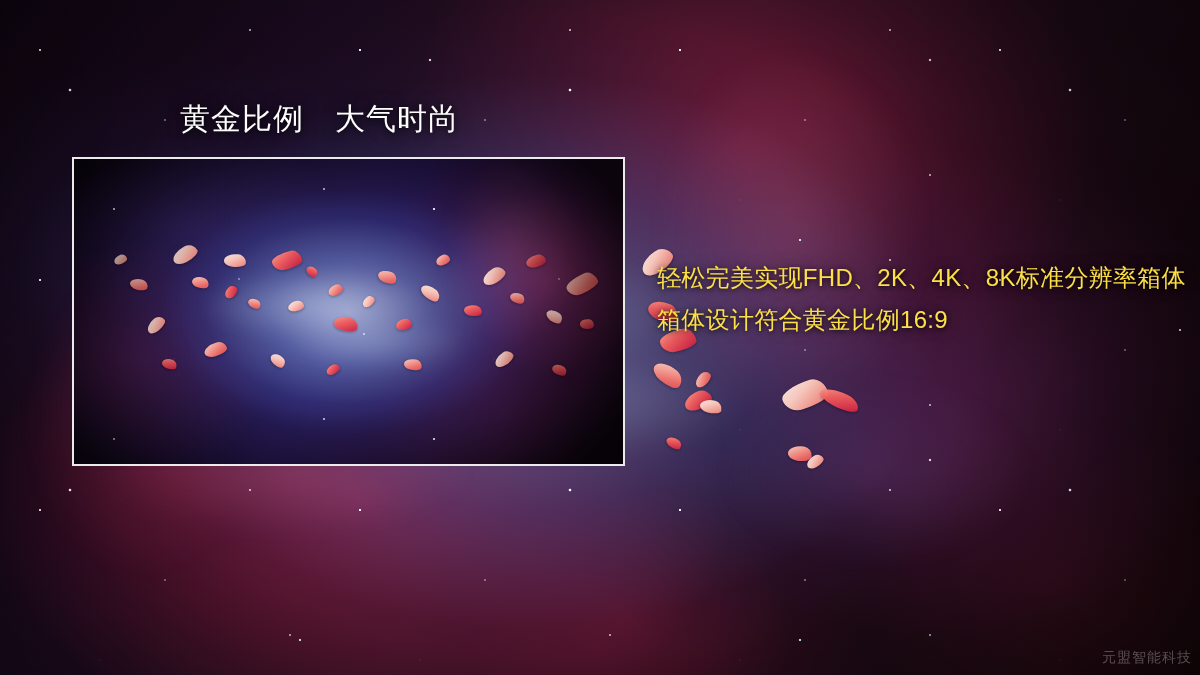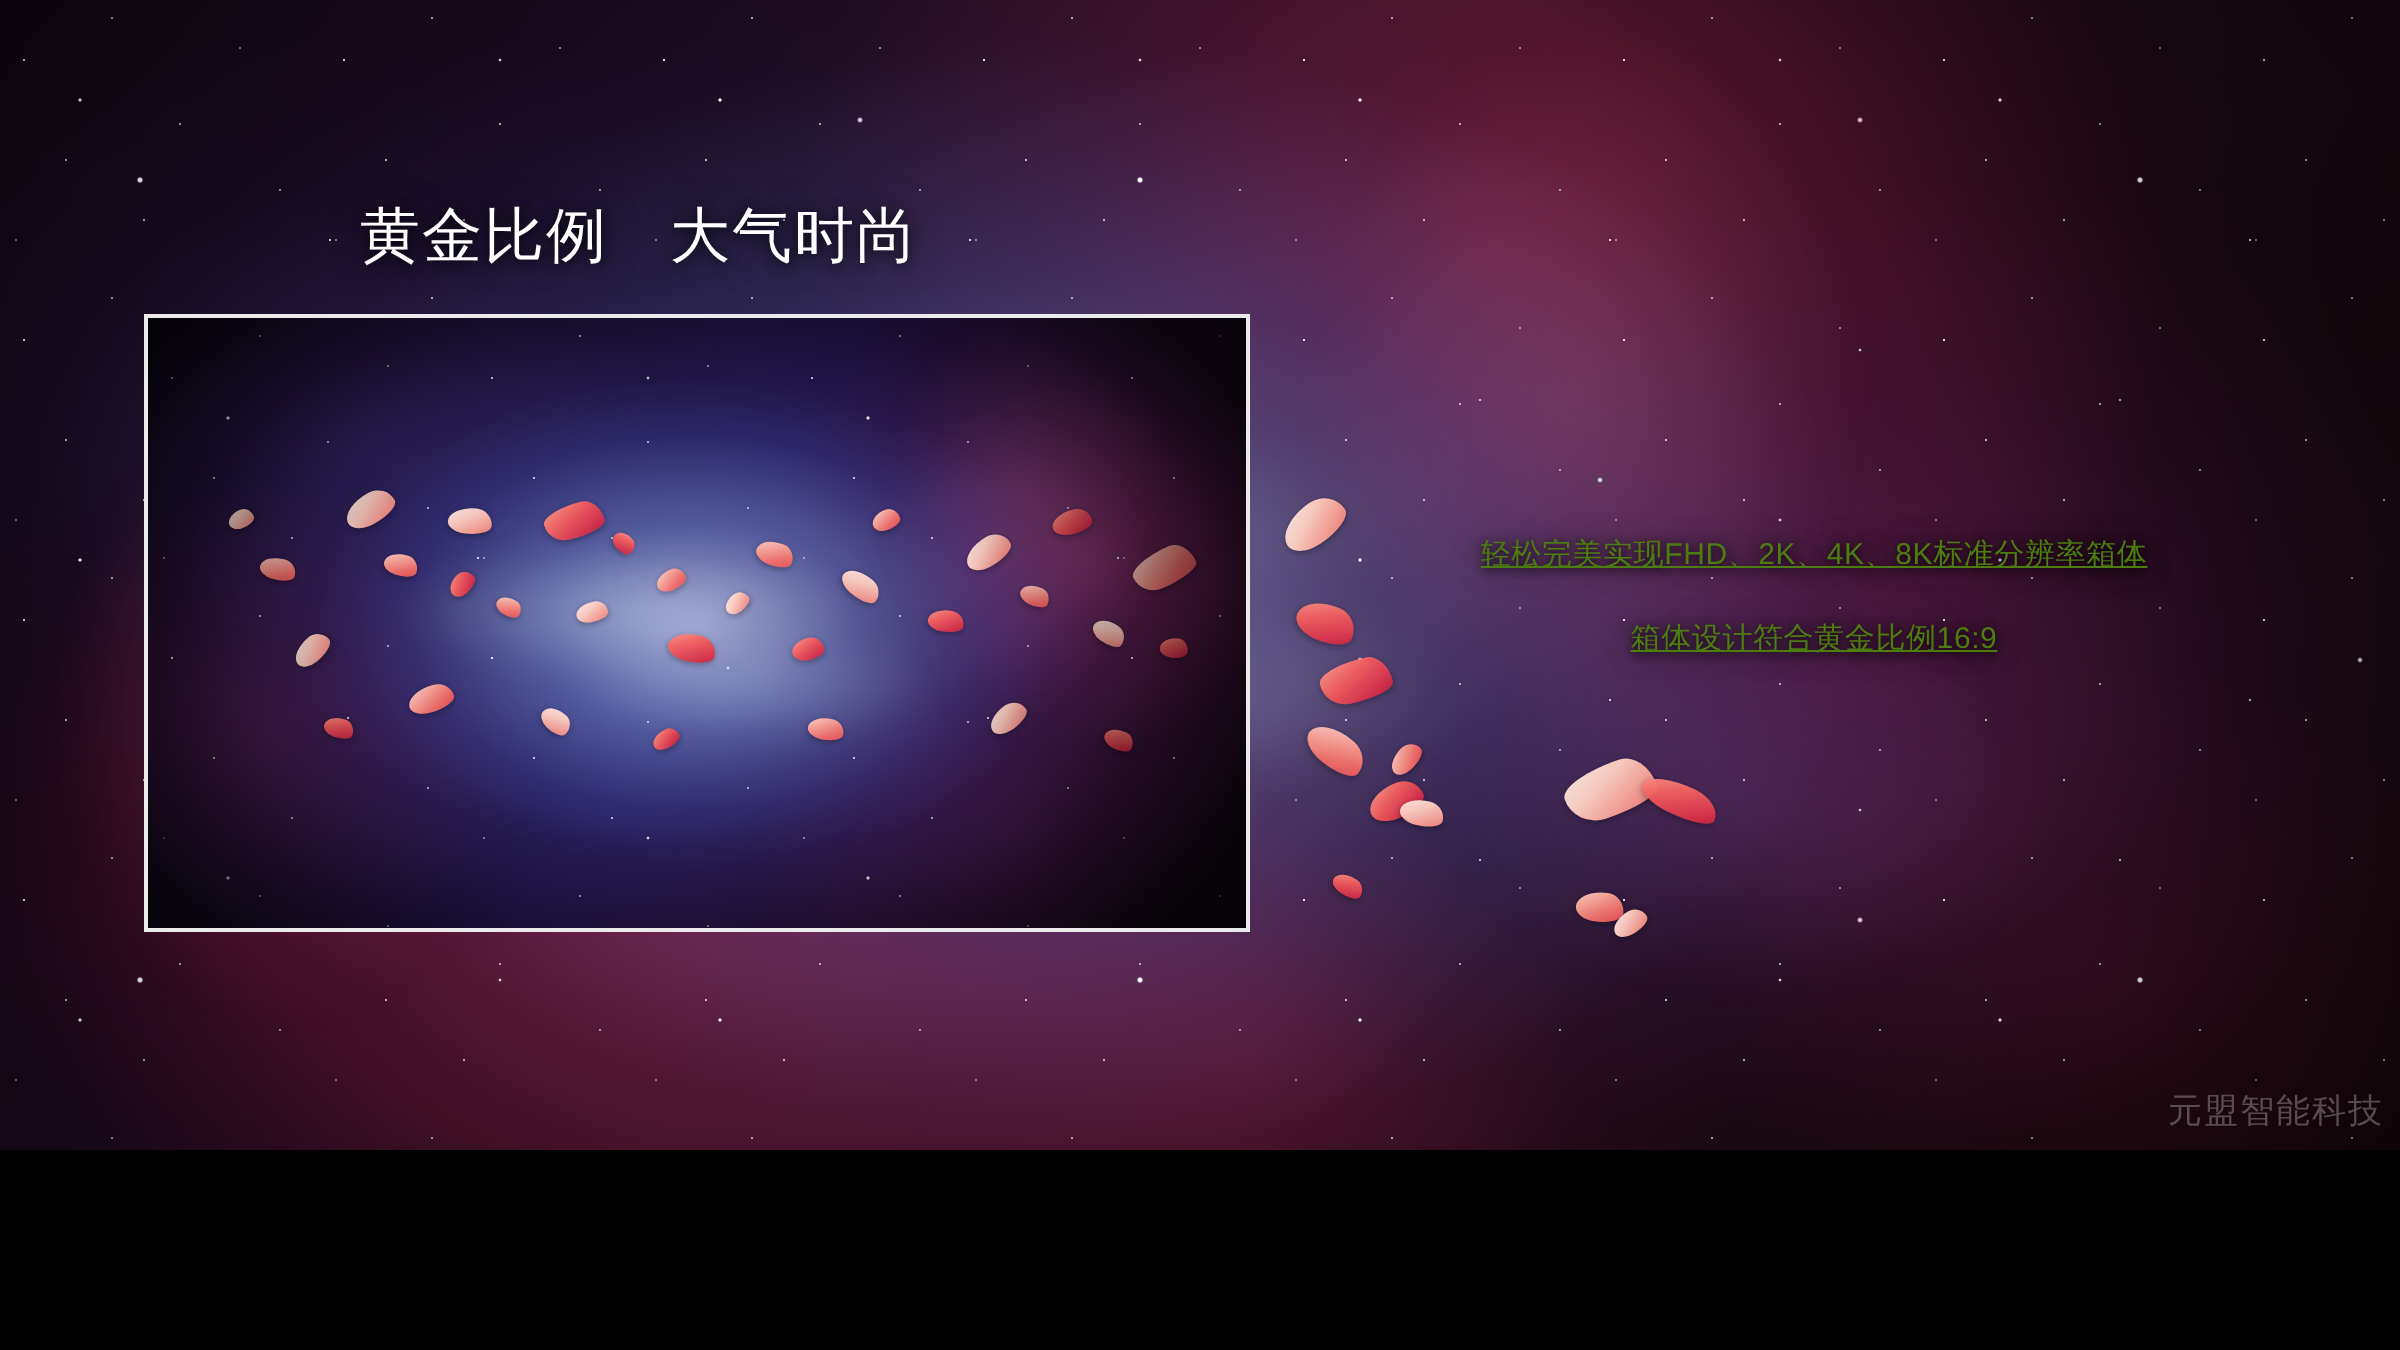--- a/index.html
+++ b/index.html
@@ -3,25 +3,24 @@
 <meta charset="utf-8">
 <style>
   html, body {
     margin: 0;
     padding: 0;
     background: #000;
   }
   #slide {
     position: relative;
     width: 1200px;
-    height: 575px;
+    height: 675px;
     overflow: hidden;
     font-family: "Liberation Sans", "DejaVu Sans", sans-serif;
     background: #0a0308;
-    text-align: center;
   }
 
   
   .bg-layer {
     position: absolute;
     inset: 0;
     pointer-events: none;
   }
   .bg-base {
     background:
@@ -150,35 +149,34 @@
   }
 
   
   .body-copy {
     position: absolute;
     left: 657px;
     top: 257px;
     width: 500px;
   }
   .body-line {
-    font-size: 15px;
+    font-size: 24px;
     line-height: 42px;
-    color: #4d7c0f;
+    color: #fde047;
     white-space: nowrap;
     letter-spacing: 0.3px;
     text-shadow: 0 1px 5px rgba(0,0,0,0.8), 0 0 14px rgba(0,0,0,0.55);
-    text-decoration: underline;
   }
 
   
   .watermark {
     position: absolute;
     right: 8px;
     bottom: 8px;
-    font-size: 17px;
+    font-size: 14px;
     color: rgba(190,180,185,0.40);
     letter-spacing: 1px;
     white-space: nowrap;
   }
 </style>
 </head>
 <body>
 
 <div id="slide">
 

